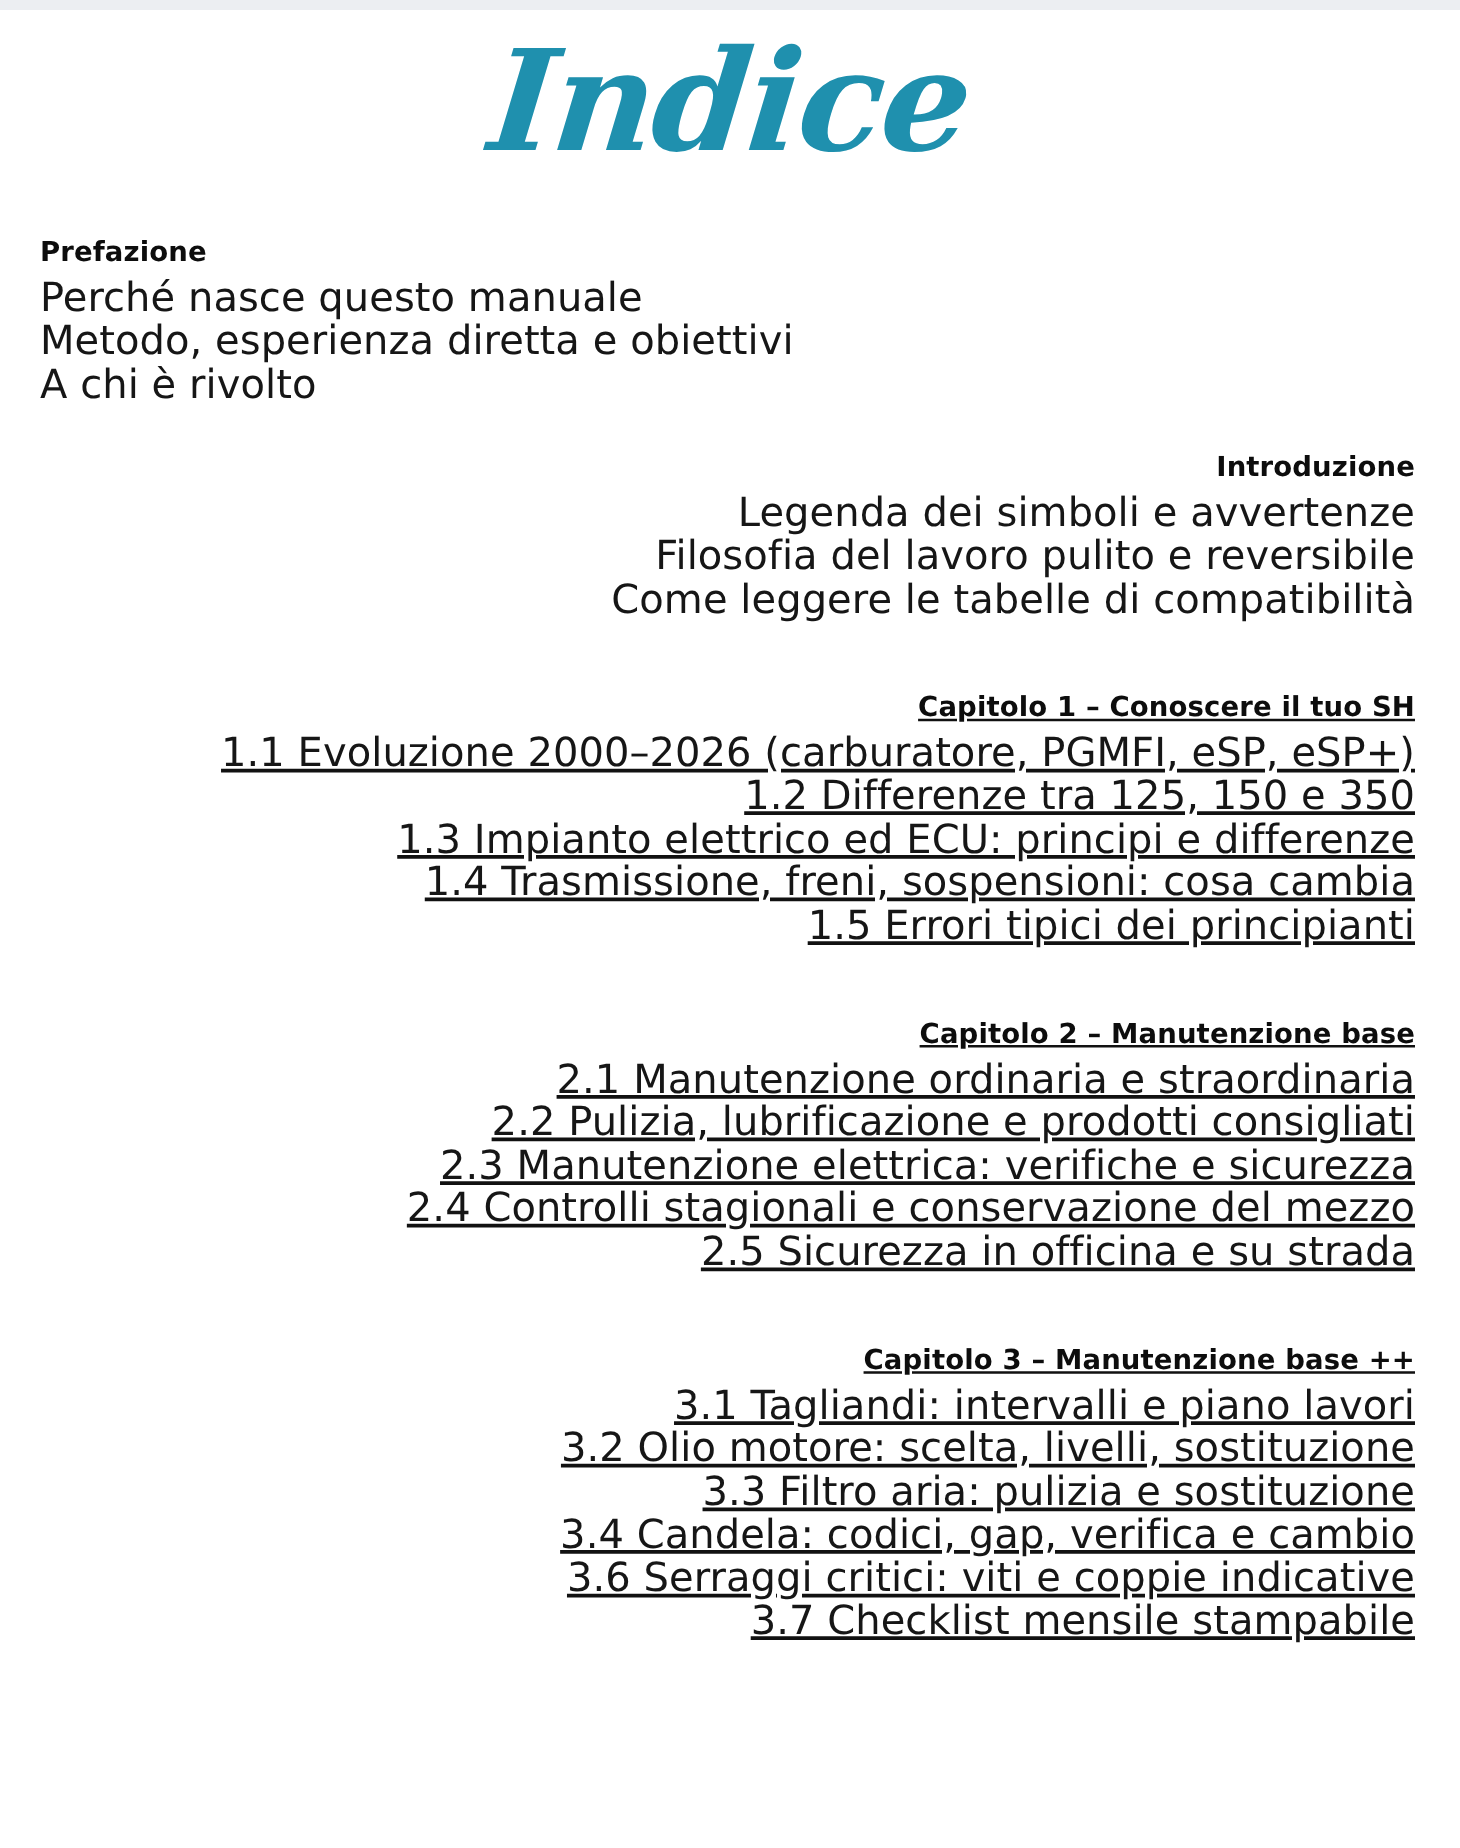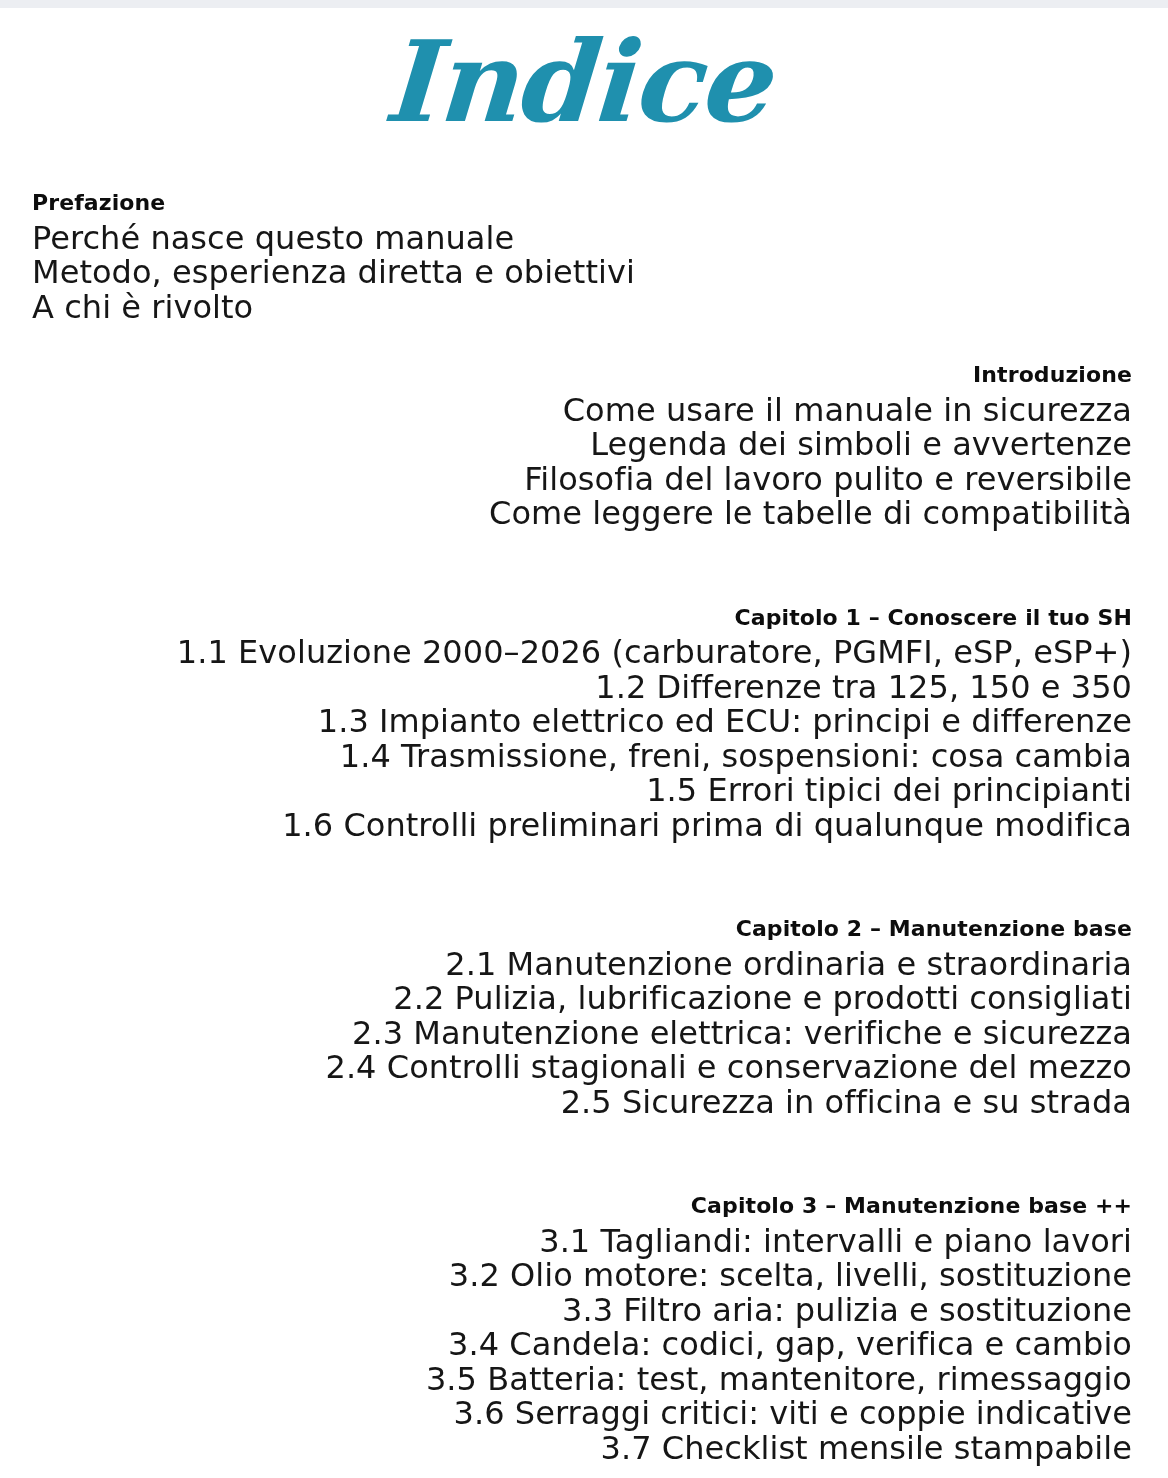--- a/index.html
+++ b/index.html
@@ -64,21 +64,22 @@
     margin: 0;
   }
 
   .section + .section {
     margin-top: 34px;
     text-align: right;
   }
 
   
   .section.chapter {
-    margin-top: 70px;
+    margin-top: 54px;
+    text-decoration: underline;
   }
 
   .section-heading {
     font-size: 22px;
     font-weight: 700;
     line-height: 34.5px;
     color: #0d0d0d;
     white-space: nowrap;
     letter-spacing: 0.1px;
   }
@@ -104,47 +105,44 @@
   <div class="content">
 
   <div class="section">
         <div class="section-heading">Prefazione</div>
         <div class="entry">Perché nasce questo manuale</div>
         <div class="entry">Metodo, esperienza diretta e obiettivi</div>
         <div class="entry">A chi è rivolto</div>
       </div>
       <div class="section">
         <div class="section-heading">Introduzione</div>
-        <div class="entry">Come usare il manuale in sicurezza</div>
         <div class="entry">Legenda dei simboli e avvertenze</div>
         <div class="entry">Filosofia del lavoro pulito e reversibile</div>
         <div class="entry">Come leggere le tabelle di compatibilità</div>
       </div>
       <div class="section chapter">
         <div class="section-heading">Capitolo 1 – Conoscere il tuo SH</div>
         <div class="entry">1.1 Evoluzione 2000–2026 (carburatore, PGMFI, eSP, eSP+)</div>
         <div class="entry">1.2 Differenze tra 125, 150 e 350</div>
         <div class="entry">1.3 Impianto elettrico ed ECU: principi e differenze</div>
         <div class="entry">1.4 Trasmissione, freni, sospensioni: cosa cambia</div>
         <div class="entry">1.5 Errori tipici dei principianti</div>
-        <div class="entry">1.6 Controlli preliminari prima di qualunque modifica</div>
       </div>
       <div class="section chapter">
         <div class="section-heading">Capitolo 2 – Manutenzione base</div>
         <div class="entry">2.1 Manutenzione ordinaria e straordinaria</div>
         <div class="entry">2.2 Pulizia, lubrificazione e prodotti consigliati</div>
         <div class="entry">2.3 Manutenzione elettrica: verifiche e sicurezza</div>
         <div class="entry">2.4 Controlli stagionali e conservazione del mezzo</div>
         <div class="entry">2.5 Sicurezza in officina e su strada</div>
       </div>
       <div class="section chapter">
         <div class="section-heading">Capitolo 3 – Manutenzione base ++</div>
         <div class="entry">3.1 Tagliandi: intervalli e piano lavori</div>
         <div class="entry">3.2 Olio motore: scelta, livelli, sostituzione</div>
         <div class="entry">3.3 Filtro aria: pulizia e sostituzione</div>
         <div class="entry">3.4 Candela: codici, gap, verifica e cambio</div>
-        <div class="entry">3.5 Batteria: test, mantenitore, rimessaggio</div>
         <div class="entry">3.6 Serraggi critici: viti e coppie indicative</div>
         <div class="entry">3.7 Checklist mensile stampabile</div>
       </div>
     </div>
 
 </div>
 
 </body></html>

